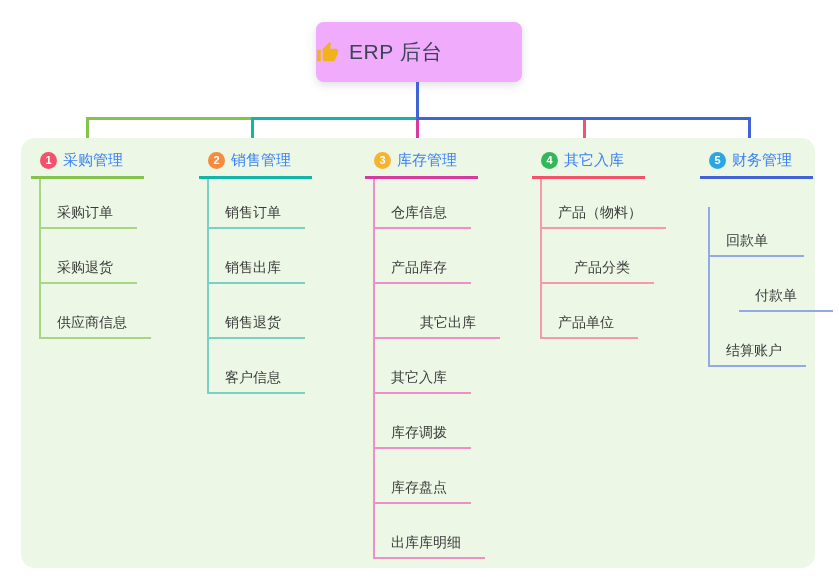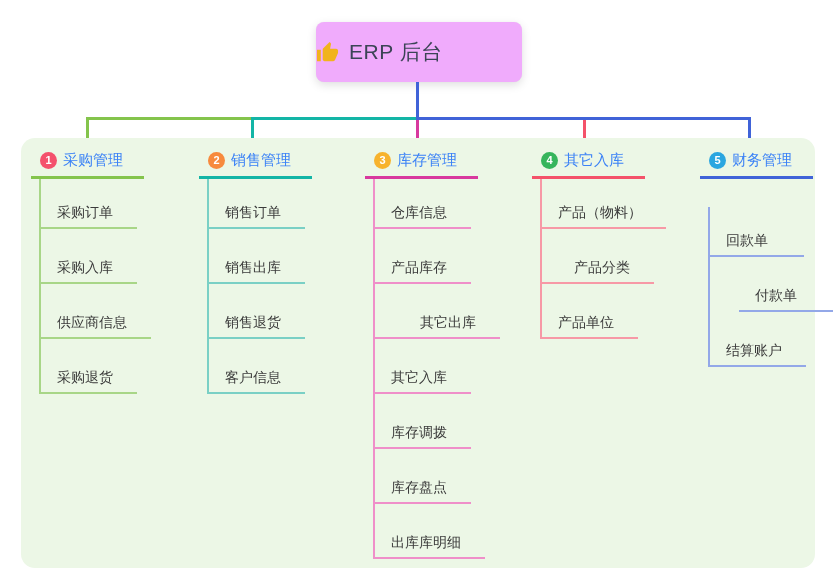--- a/index.html
+++ b/index.html
@@ -113,27 +113,24 @@
   <div class="branch" style="left: 31px;">
     <div class="branch-header" style="border-bottom-color: rgb(132, 196, 76);">
       <span class="badge" style="background: rgb(244, 81, 108);">1</span>
       <span class="branch-label">采购管理</span>
     </div>
     <div class="children" style="border-left-color: rgb(168, 214, 135);">
           <div class="child" style="border-bottom-color: rgb(168, 214, 135);">
             <span class="child-label">采购订单</span>
           </div>
           <div class="child" style="border-bottom-color: rgb(168, 214, 135);">
-            <span class="child-label">采购入库</span>
+            <span class="child-label">采购退货</span>
           </div>
           <div class="child" style="border-bottom-color: rgb(168, 214, 135);">
             <span class="child-label">供应商信息</span>
-          </div>
-          <div class="child" style="border-bottom-color: rgb(168, 214, 135);">
-            <span class="child-label">采购退货</span>
           </div>
         </div>
   </div>
 
   <div class="branch" style="left: 199px;">
     <div class="branch-header" style="border-bottom-color: rgb(19, 181, 166);">
       <span class="badge" style="background: rgb(247, 138, 61);">2</span>
       <span class="branch-label">销售管理</span>
     </div>
     <div class="children" style="border-left-color: rgb(122, 208, 197);">

